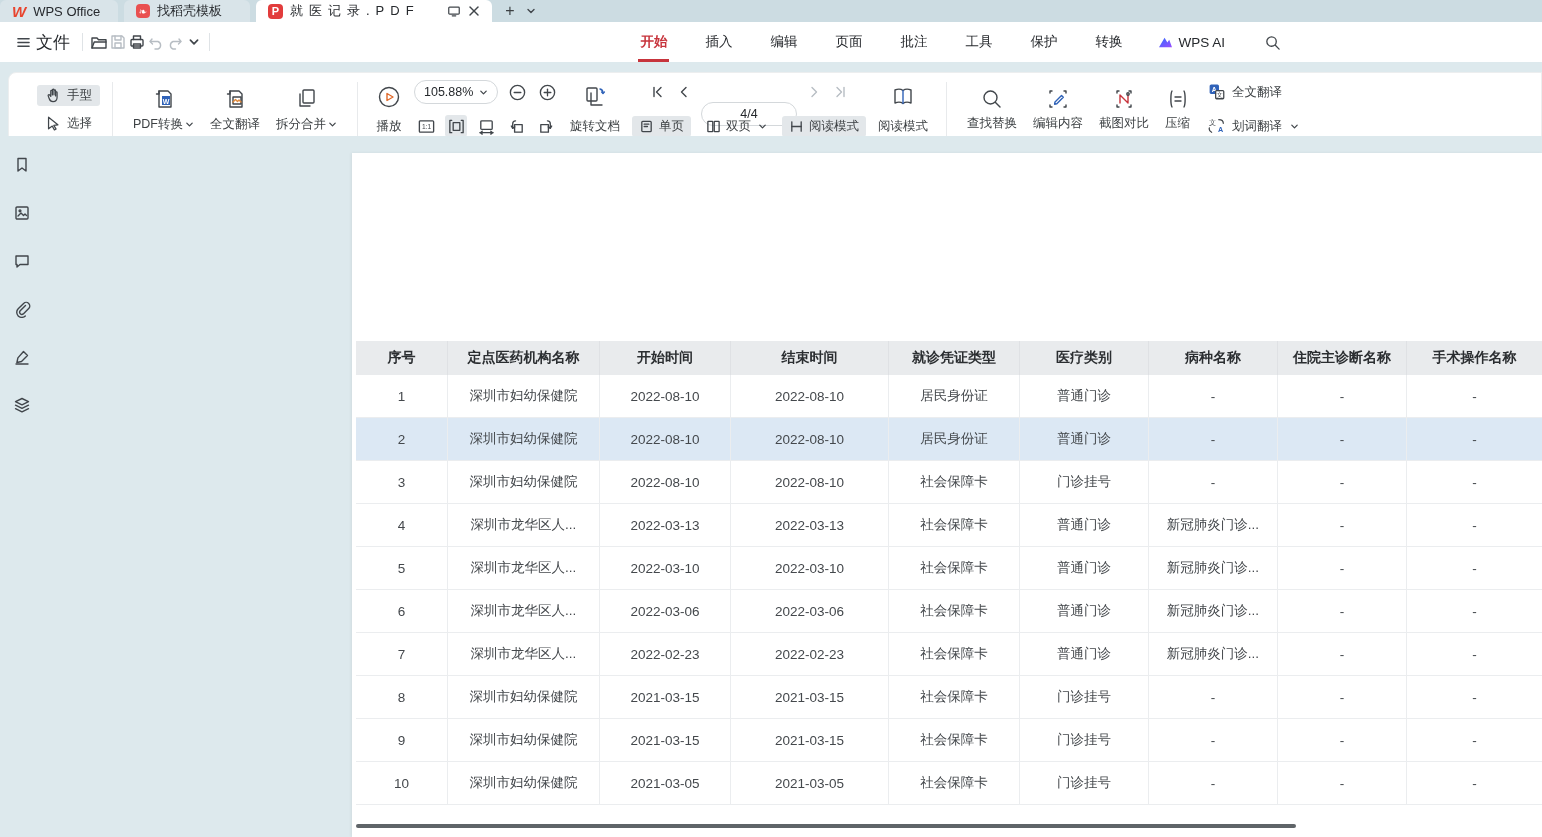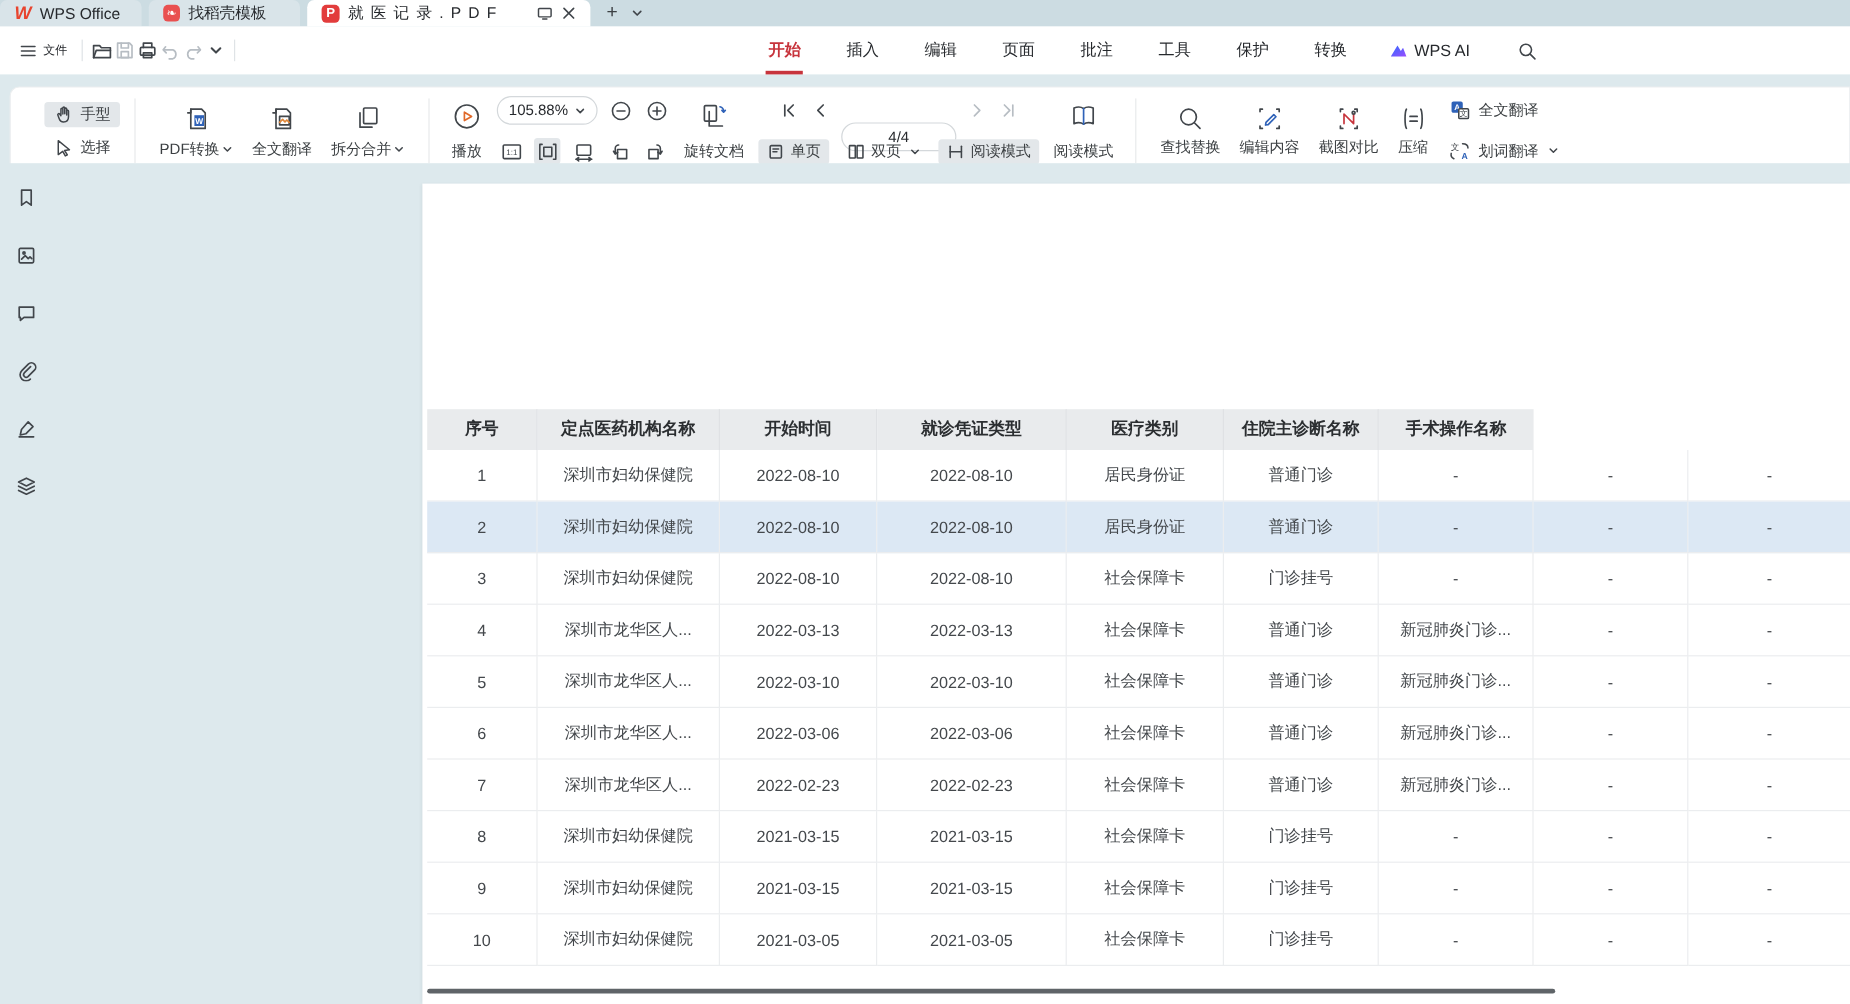--- a/index.html
+++ b/index.html
@@ -23,21 +23,21 @@
   .pdf-badge { width:15px; height:15px; border-radius:4px; background:#e23c3c;
     color:#fff; font-size:11px; font-weight:bold; display:flex; align-items:center; justify-content:center; flex:0 0 auto;}
   .tab-ctl { color:#5f6368; font-size:12px; display:flex; align-items:center; }
   .tabbar-btn { display:flex; align-items:center; justify-content:center;
     width:24px; color:#3c4043; font-size:16px; }
   .tabbar-btn.small { width:18px; font-size:10px; color:#5f6368; }
 
   
   .menurow { position:absolute; top:22px; left:0; right:0; height:40px;
     background:#ffffff; display:flex; align-items:center; padding:0 10px; }
-  .qitem { display:flex; align-items:center; gap:5px; font-size:10px; color:#26292d;
+  .qitem { display:flex; align-items:center; gap:5px; font-size:17px; color:#26292d;
     padding:0 6px; height:26px; border-radius:4px; }
   .vsep { width:1px; height:18px; background:#dfe3e6; margin:0 6px; }
   .qicon { width:19px; height:19px; display:flex; align-items:center; justify-content:center; }
   svg.ic { stroke:#41464b; fill:none; stroke-width:1.4; stroke-linecap:round; stroke-linejoin:round; }
   svg.ic.dis { stroke:#b7bdc3; }
   .menu { display:flex; align-items:center; gap:34px; margin-left:auto; margin-right:18px; font-size:13.5px; color:#26292d; }
   .menu-item { position:relative; padding:4px 2px; cursor:default; }
   .menu-item.active { color:#c7343c; font-weight:bold; }
   .menu-item.active::after { content:""; position:absolute; left:0; right:0; bottom:-7px;
     height:3px; background:#c7343c; }
@@ -509,22 +509,24 @@
           </svg>
       </div>
     </div>
 
     <div class="page">
       <div class="doc-table">
         <div class="thead-row" id="thead">
             <div class="th">序号</div>
             <div class="th">定点医药机构名称</div>
             <div class="th">开始时间</div>
+            <div class="th">结束时间</div>
             <div class="th">就诊凭证类型</div>
             <div class="th">医疗类别</div>
+            <div class="th">病种名称</div>
             <div class="th">住院主诊断名称</div>
             <div class="th">手术操作名称</div>
           </div>
         <div id="tbody">
             <div class="tr">
               <div class="td">1</div>
               <div class="td">深圳市妇幼保健院</div>
               <div class="td">2022-08-10</div>
               <div class="td">2022-08-10</div>
               <div class="td">居民身份证</div>

